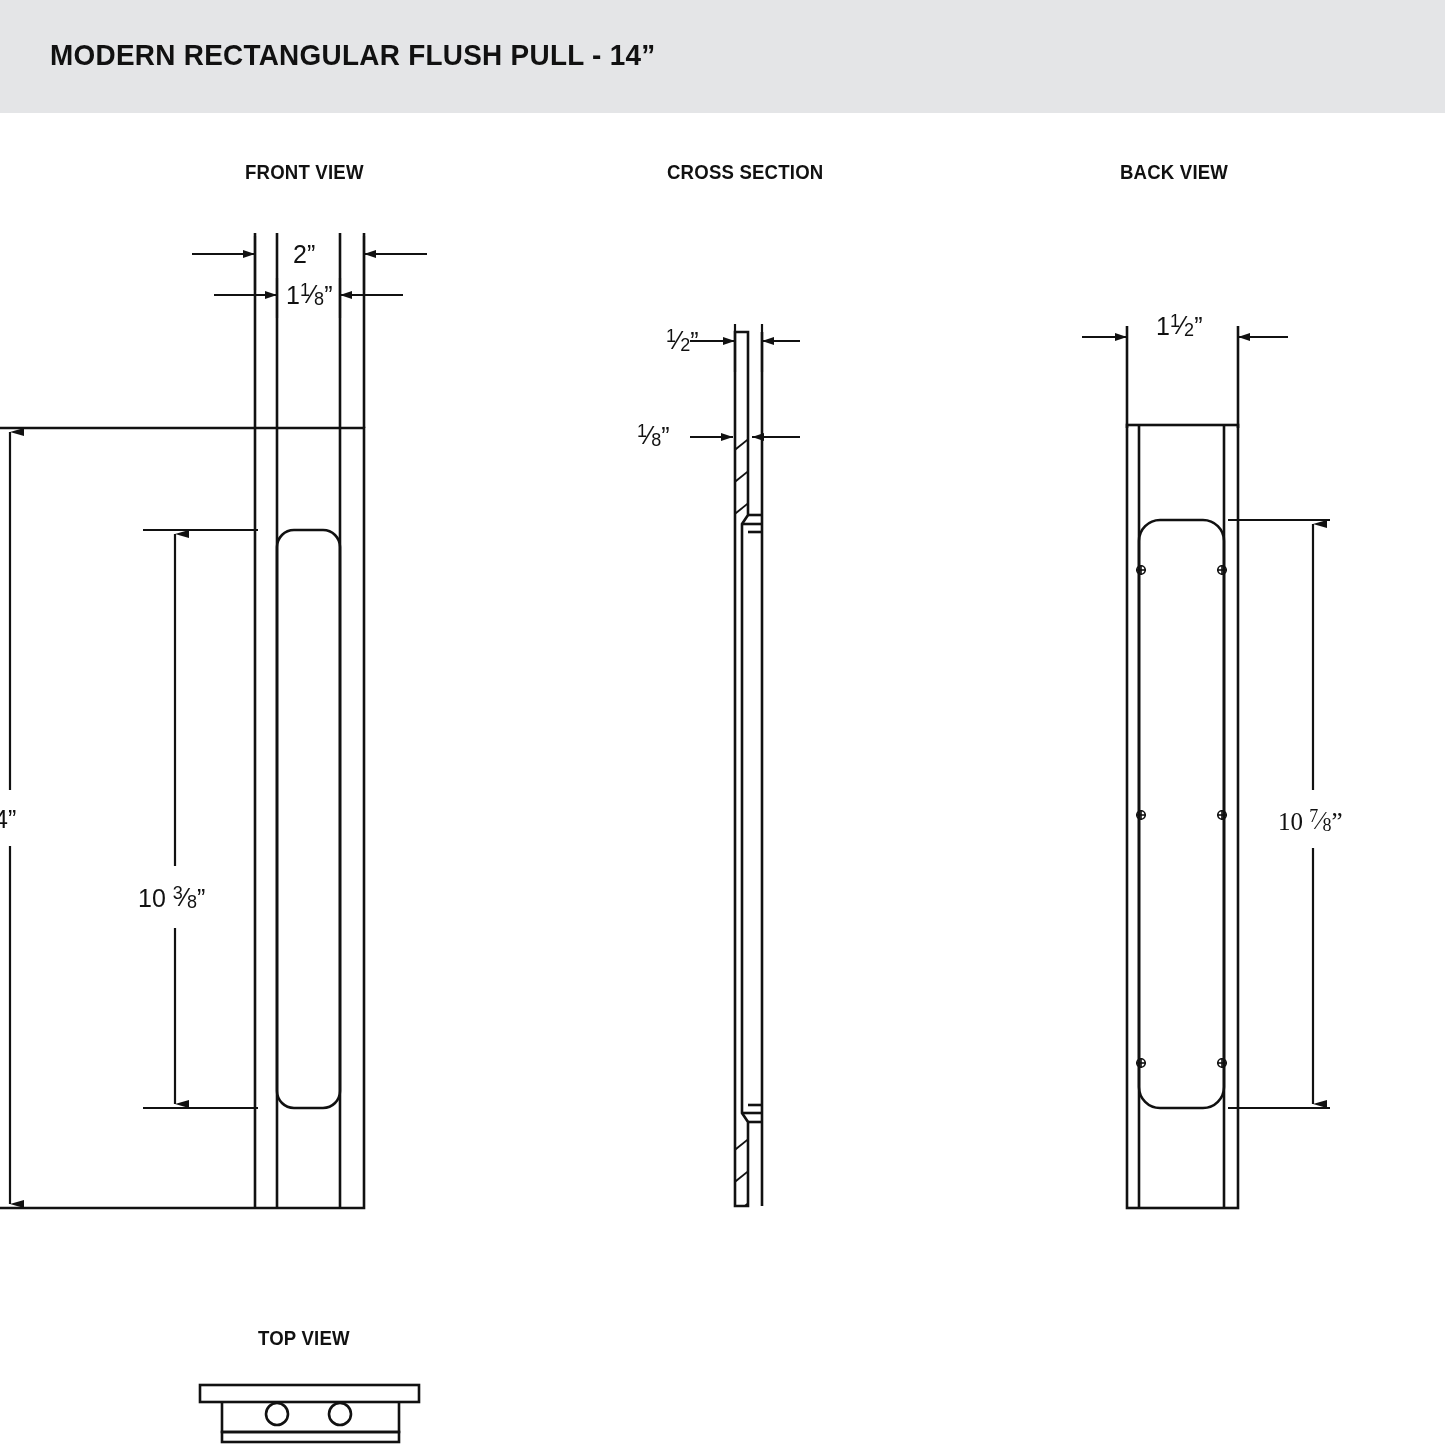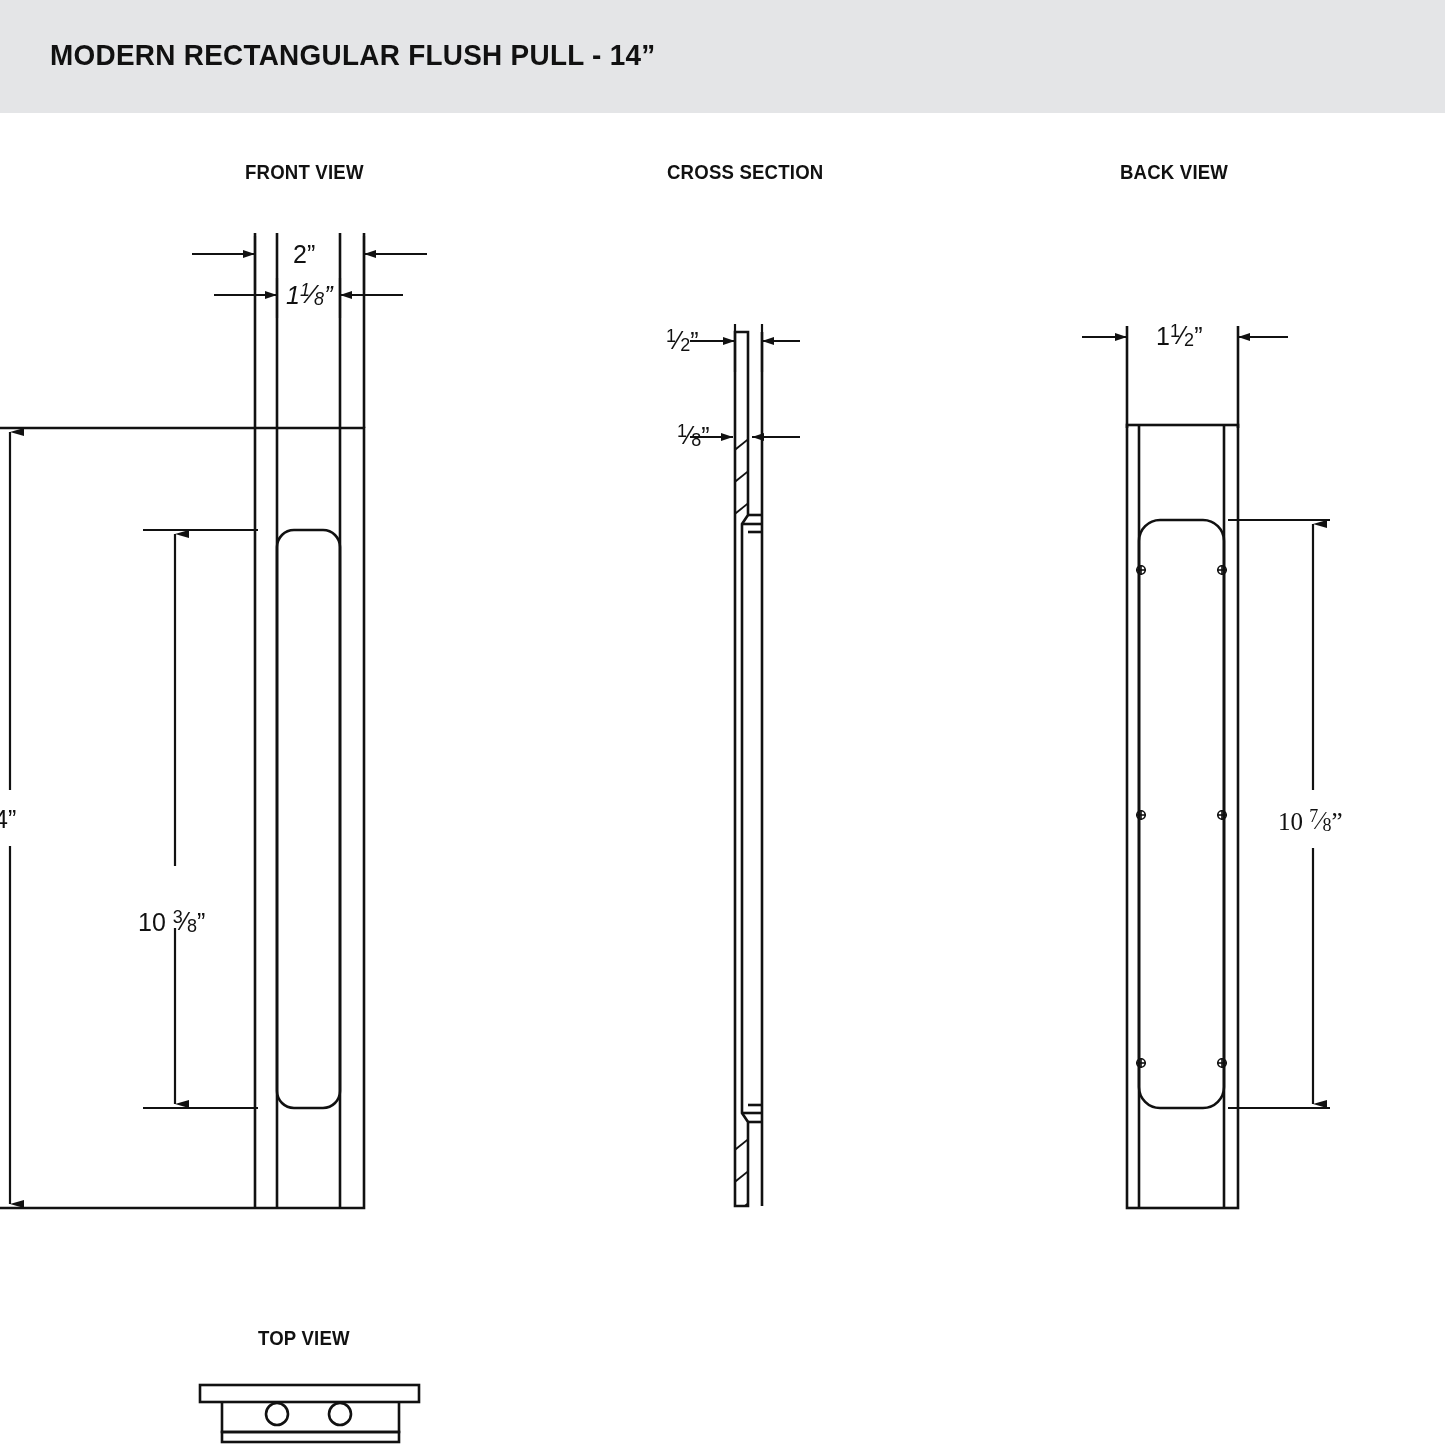--- a/index.html
+++ b/index.html
@@ -239,27 +239,27 @@
       <rect x="200" y="1385" width="219" height="17"></rect>
       <path d="M222,1402 L222,1432 L399,1432 L399,1402"></path>
       <rect x="222" y="1432" width="177" height="10"></rect>
       <circle cx="277" cy="1414" r="11"></circle>
       <circle cx="340" cy="1414" r="11"></circle>
     </g>
   </svg>
 
   <div class="dim-text" style="left:293px; top:240px;">2”</div>
 
-  <div class="dim-text" style="left:286px; top:281px;font-style:italic;"><span>1</span><span class="fr"><sup>1</sup>⁄<sub>8</sub></span><span>”</span></div>
+  <div class="dim-text" style="left:286px; top:281px;"><span>1</span><span class="fr"><sup>1</sup>⁄<sub>8</sub></span><span>”</span></div>
 
   <div class="dim-text" style="left:-6px; top:805px;">4”</div>
 
-  <div class="dim-text" style="left:138px; top:884px;margin-top:24px;"><span>10</span>&nbsp;<span class="fr"><sup>3</sup>⁄<sub>8</sub></span><span>”</span></div>
+  <div class="dim-text" style="left:138px; top:884px;"><span>10</span>&nbsp;<span class="fr"><sup>3</sup>⁄<sub>8</sub></span><span>”</span></div>
 
   <div class="dim-text" style="left:666px; top:327px;"><span class="fr"><sup>1</sup>⁄<sub>2</sub></span><span>”</span></div>
 
-  <div class="dim-text" style="left:637px; top:422px;margin-left:40px;"><span class="fr"><sup>1</sup>⁄<sub>8</sub></span><span>”</span></div>
-
-  <div class="dim-text" style="left:1156px; top:322px;"><span>1</span><span class="fr"><sup>1</sup>⁄<sub>2</sub></span><span>”</span></div>
+  <div class="dim-text" style="left:637px; top:422px;"><span class="fr"><sup>1</sup>⁄<sub>8</sub></span><span>”</span></div>
+
+  <div class="dim-text" style="left:1156px; top:312px;"><span>1</span><span class="fr"><sup>1</sup>⁄<sub>2</sub></span><span>”</span></div>
 
   <div class="dim-text" style="left:1278px; top:808px;font-family:Liberation Serif, serif;"><span>10</span>&nbsp;<span class="fr"><sup>7</sup>⁄<sub>8</sub></span><span>”</span></div>
 
 </div>
 
 </body></html>

